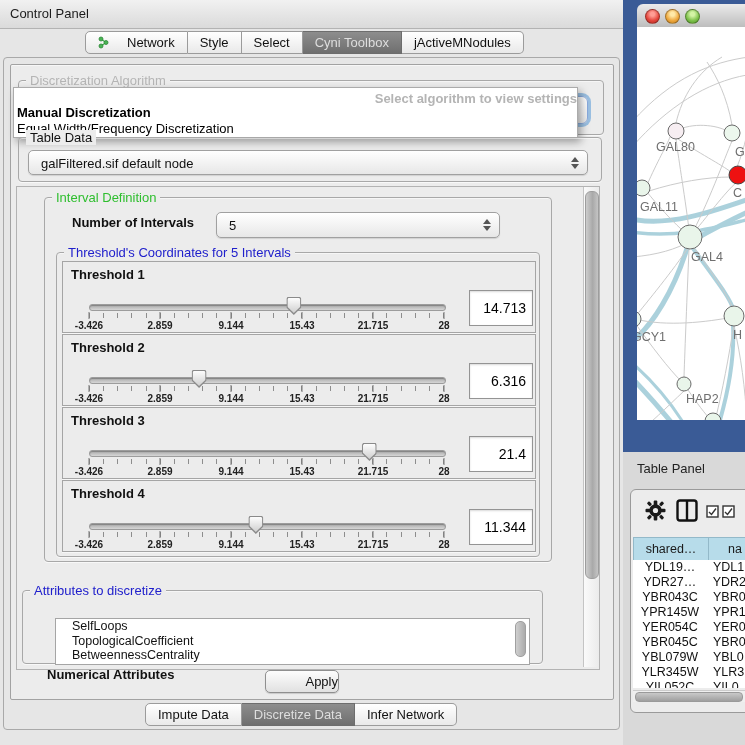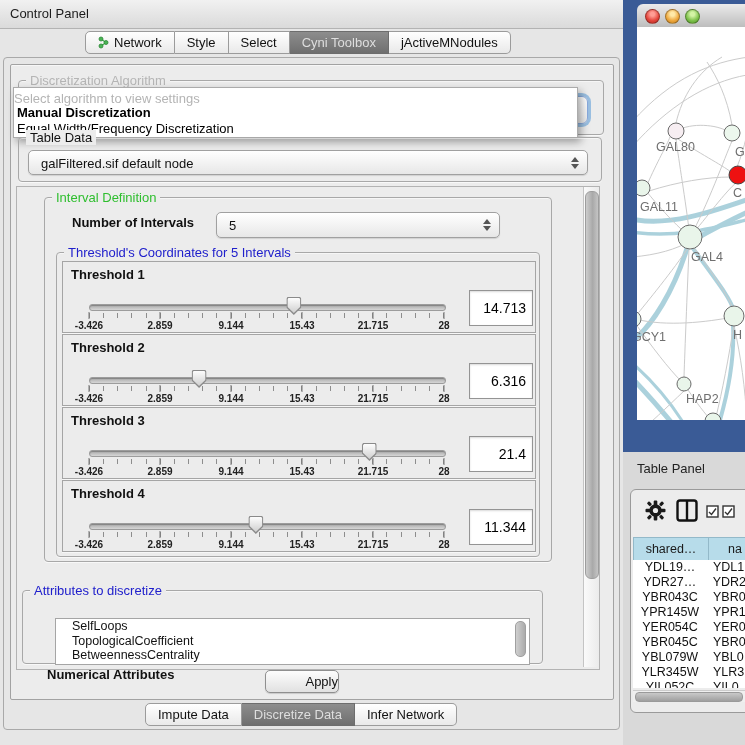--- a/index.html
+++ b/index.html
@@ -12,21 +12,21 @@
   #left-panel{position:absolute;left:0;top:0;width:623px;height:745px;background:#e6e6e6;}
 
   .title-bar{position:absolute;left:0;top:0;width:712px;height:28px;
      background:linear-gradient(#f1f1f1,#dadada);border-bottom:1px solid #b3b3b3;}
   .title-bar .t{position:absolute;left:10px;top:6px;font-size:13px;color:#1c1c1c;}
   .float-box{position:absolute;right:39px;top:9px;width:9px;height:9px;border:2px solid #2a2a2a;border-radius:1px;}
   .close-x{position:absolute;right:17px;top:5px;font-size:13px;font-weight:bold;color:#1a1a1a;
      font-family:"DejaVu Sans",sans-serif;}
 
   .seg{display:flex;position:absolute;height:23px;}
-  .seg .sg{display:flex;align-items:center;justify-content:center;gap:5px;
+  .seg .sg{display:flex;align-items:center;justify-content:center;gap:18px;
      padding:0 12px;font-size:13px;color:#111;background:linear-gradient(#ffffff,#e9e9e9);
      border:1px solid #9b9b9b;border-left:none;white-space:nowrap;}
   .seg .sg:first-child{border-left:1px solid #9b9b9b;border-radius:5px 0 0 5px;}
   .seg .sg:last-child{border-radius:0 5px 5px 0;}
   .seg .sg.sel{background:linear-gradient(#8d8d8d,#6f6f6f);color:#dedede;border-color:#6d6d6d;}
   #top-tabs{left:85px;top:31px;}
   #bottom-tabs{left:145px;top:703px;}
 
   .outer-panel{position:absolute;left:3px;top:57px;width:615px;height:671px;
      border:1px solid #a9a9a9;border-radius:4px;background:#e6e6e6;}
@@ -51,22 +51,22 @@
      border-left:4px solid transparent;border-right:4px solid transparent;border-bottom:5px solid #555;}
   .stepper .dn{position:absolute;left:0;bottom:0;width:0;height:0;
      border-left:4px solid transparent;border-right:4px solid transparent;border-top:5px solid #555;}
 
   .focus-ring{position:absolute;left:24px;top:96px;width:562px;height:26px;border-radius:6px;
      border:1px solid #88aadd;box-shadow:0 0 0 3px rgba(111,168,220,.65);
      background:linear-gradient(#fff,#e9e9e9);}
 
   .popup{position:absolute;left:13px;top:87px;width:563px;height:49px;background:#fff;
      border:1px solid #ababab;box-shadow:3px 4px 8px rgba(0,0,0,.35);}
-  .popup .ph{position:absolute;left:0;top:3px;width:100%;text-align:left;
-     font-size:13px;color:#b4b4b4;}
+  .popup .ph{position:absolute;left:0;top:3px;width:100%;text-align:right;
+     font-size:13px;color:#b4b4b4;font-weight:bold;}
   .popup .op1{position:absolute;left:3px;top:17px;font-size:13px;font-weight:bold;color:#000;white-space:nowrap;}
   .popup .op2{position:absolute;left:3px;top:33px;font-size:13px;color:#000;white-space:nowrap;}
 
   .scrollpane{position:absolute;left:16px;top:186px;width:582px;height:482px;
      border:1px solid #b3b3b3;background:#ececec;}
   .vscroll{position:absolute;left:583px;top:187px;width:15px;height:480px;
      background:linear-gradient(90deg,#fafafa,#ebebeb);border-left:1px solid #c4c4c4;}
   .vthumb{position:absolute;left:584.5px;top:191px;width:12px;height:386px;border-radius:6px;
      background:linear-gradient(90deg,#cdcdcd,#a9a9a9 55%,#c4c4c4);border:1px solid #9d9d9d;}
 

